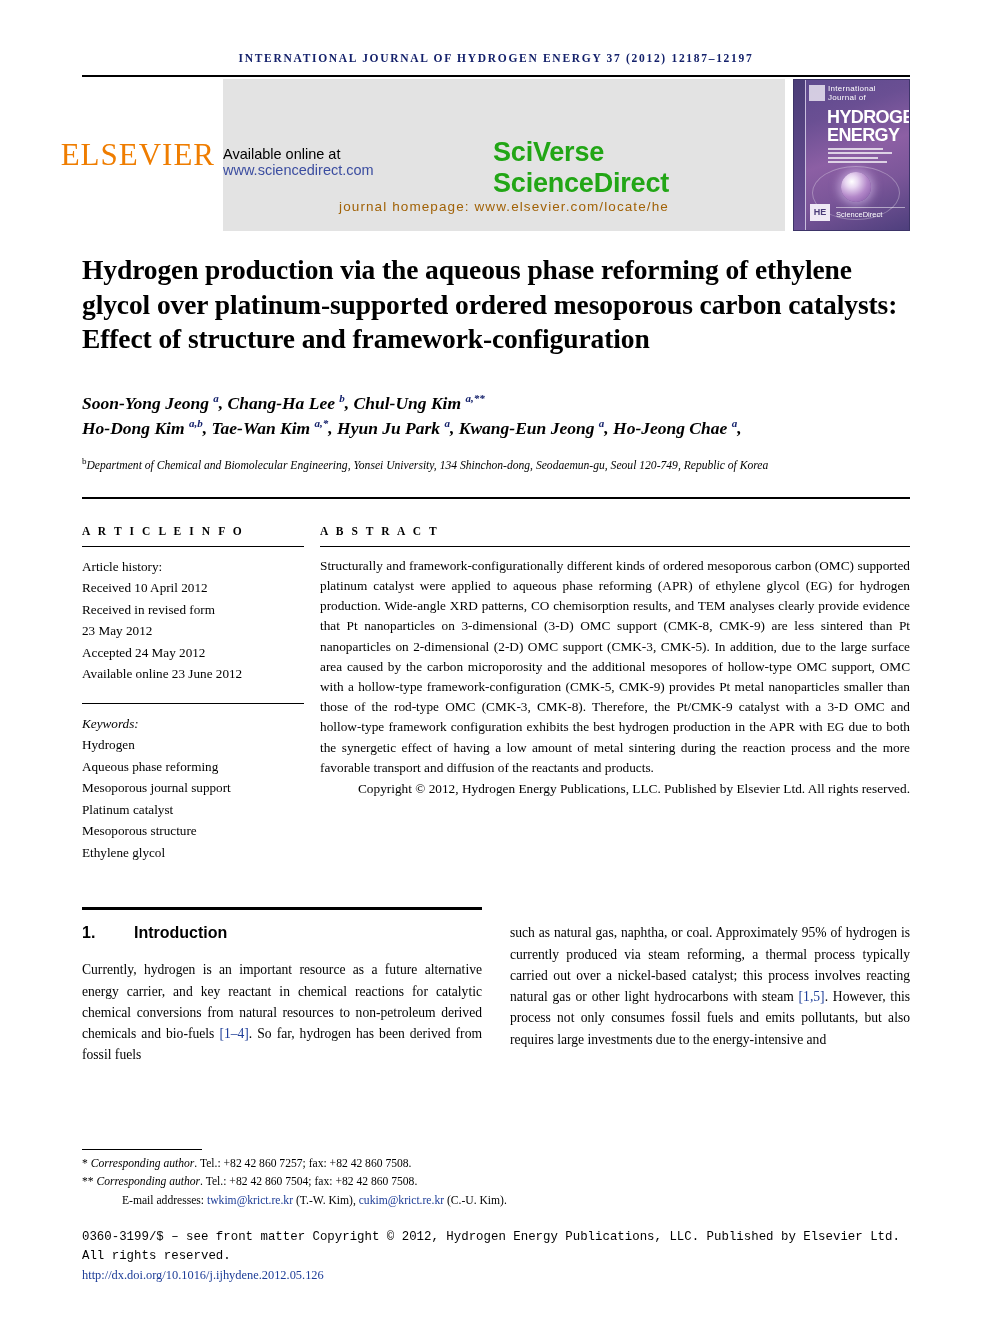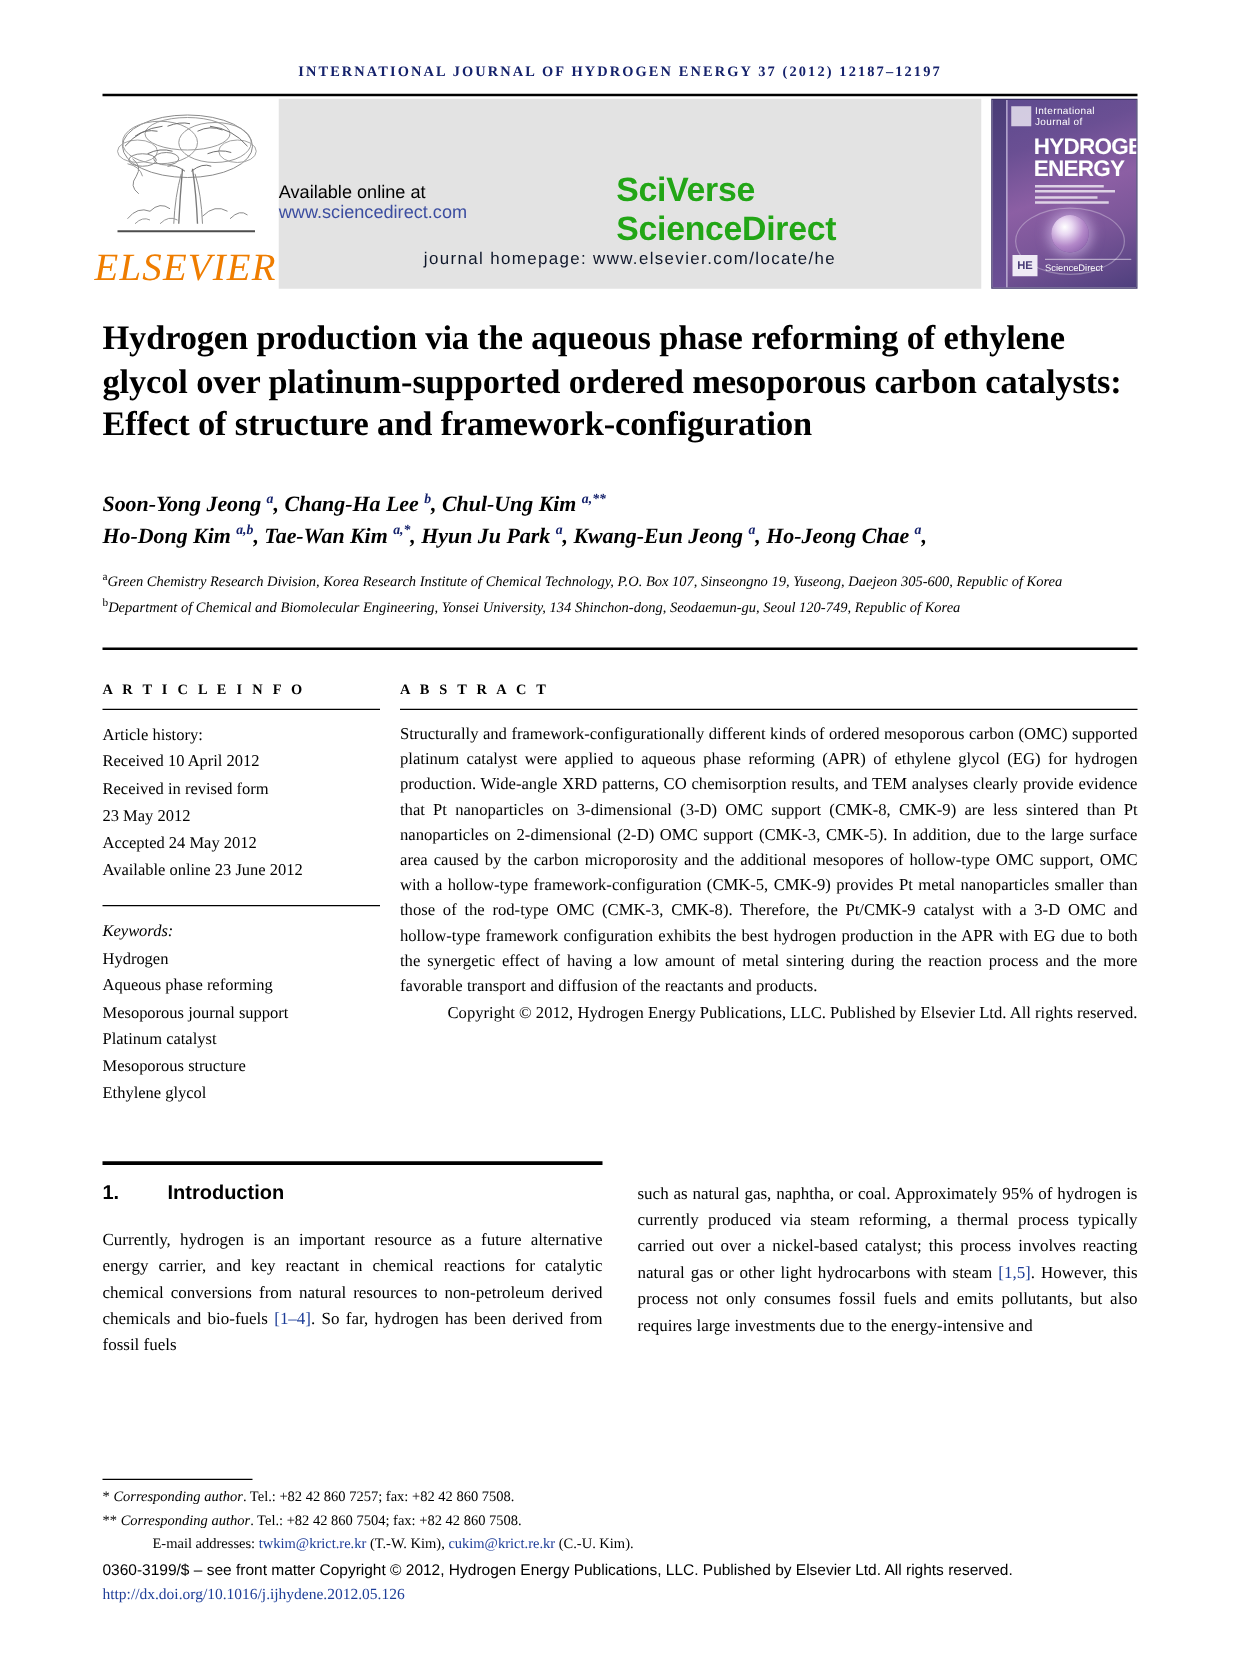--- a/index.html
+++ b/index.html
@@ -43,25 +43,24 @@
   .masthead {
     display: flex;
     align-items: stretch;
     height: 152px;
     margin-top: 2px;
   }
   .elsevier-logo {
     width: 133px;
     flex: 0 0 133px;
     display: flex;
-    flex-direction: column;
+    flex-direction: row;
     align-items: center;
     justify-content: flex-end;
     padding-bottom: 2px;
-    font-style: italic;
   }
   .elsevier-tree { display:block; }
   .elsevier-word {
     font-family: "Liberation Serif", serif;
     font-size: 31px;
     letter-spacing: 1px;
     color: #ef7d00;
     line-height: 1;
     margin-top: 1px;
   }
@@ -92,21 +91,21 @@
   }
   .homepage {
     position: absolute;
     bottom: 17px;
     left: 0;
     right: 0;
     text-align: center;
     font-family: "Liberation Sans", sans-serif;
     font-size: 13.5px;
     letter-spacing: 1.1px;
-    color: #0f172a;
+    color: #a16207;
   }
 
   
   .cover {
     width: 117px;
     flex: 0 0 117px;
     height: 152px;
     position: relative;
     overflow: hidden;
     background: linear-gradient(160deg,#5d4a8e 0%, #6a4f93 25%, #8c5fa4 50%, #7b5699 70%, #4e3f7d 100%);
@@ -298,24 +297,24 @@
     font-size: 11.6px;
     line-height: 1.62;
     padding-left: 14px;
     text-indent: -14px;
   }
   .fn-line .mark { font-style: normal; }
   .fn-line em { font-style: italic; }
   .fn-email { padding-left: 40px; text-indent: 0; }
   .fn-email a { color:#1c3c97; text-decoration:none; }
   .issn-line {
-    font-family: Liberation Sans, sans-serif;
+    font-family: Liberation Mono, monospace;
     font-size: 12.4px;
     line-height: 1.55;
-    margin-top: 2px;
+    margin-top: 17px;
   }
   .doi-line {
     font-family: "Liberation Serif", serif;
     font-size: 12.4px;
     line-height: 1.5;
     color: #1c3c97;
   }
 </style>
 </head>
 <body>
@@ -387,21 +386,20 @@
   </div>
 
   <div class="title">Hydrogen production via the aqueous phase reforming of ethylene glycol over platinum-supported ordered mesoporous carbon catalysts: Effect of structure and framework-configuration</div>
 
   <div class="authors">
     <div>Soon-Yong Jeong <sup>a</sup>, Chang-Ha Lee <sup>b</sup>, Chul-Ung Kim <sup>a,**</sup></div>
     <div>Ho-Dong Kim <sup>a,b</sup>, Tae-Wan Kim <sup>a,*</sup>, Hyun Ju Park <sup>a</sup>, Kwang-Eun Jeong <sup>a</sup>, Ho-Jeong Chae <sup>a</sup>,</div>
   </div>
 
   <div class="affils">
-    <div class="affil-line"><sup>a</sup><span>Green Chemistry Research Division, Korea Research Institute of Chemical Technology, P.O. Box 107, Sinseongno 19, Yuseong, Daejeon 305-600, Republic of Korea</span></div>
     <div class="affil-line"><sup>b</sup><span>Department of Chemical and Biomolecular Engineering, Yonsei University, 134 Shinchon-dong, Seodaemun-gu, Seoul 120-749, Republic of Korea</span></div>
   </div>
 
   <div class="rule-mid"></div>
 
   <div class="info-abstract">
 
     <div class="col-info">
       <div class="sec-head">A R T I C L E  I N F O</div>
       <div class="hr-thin"></div>

